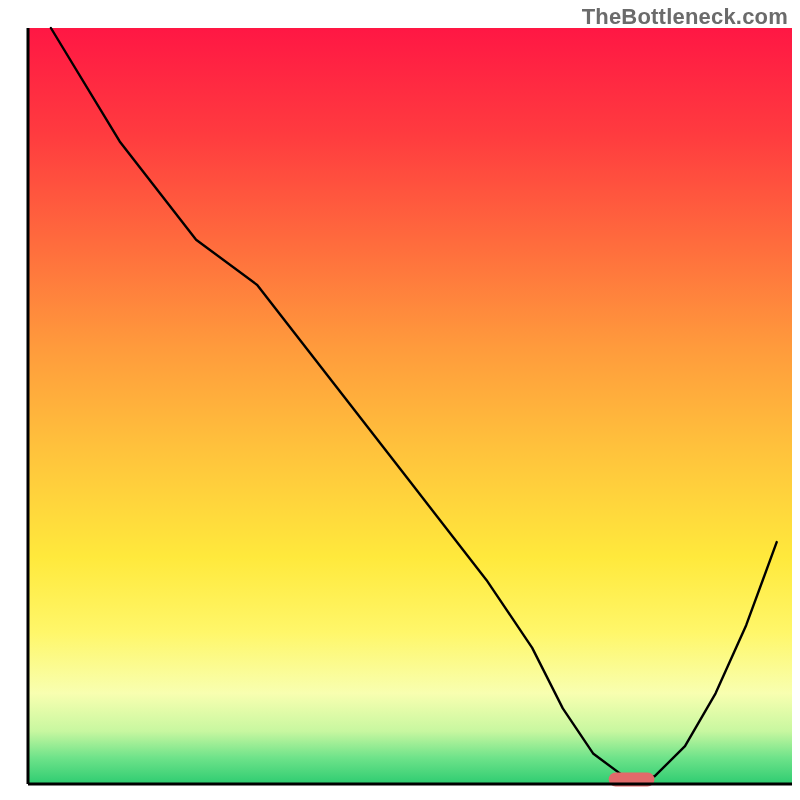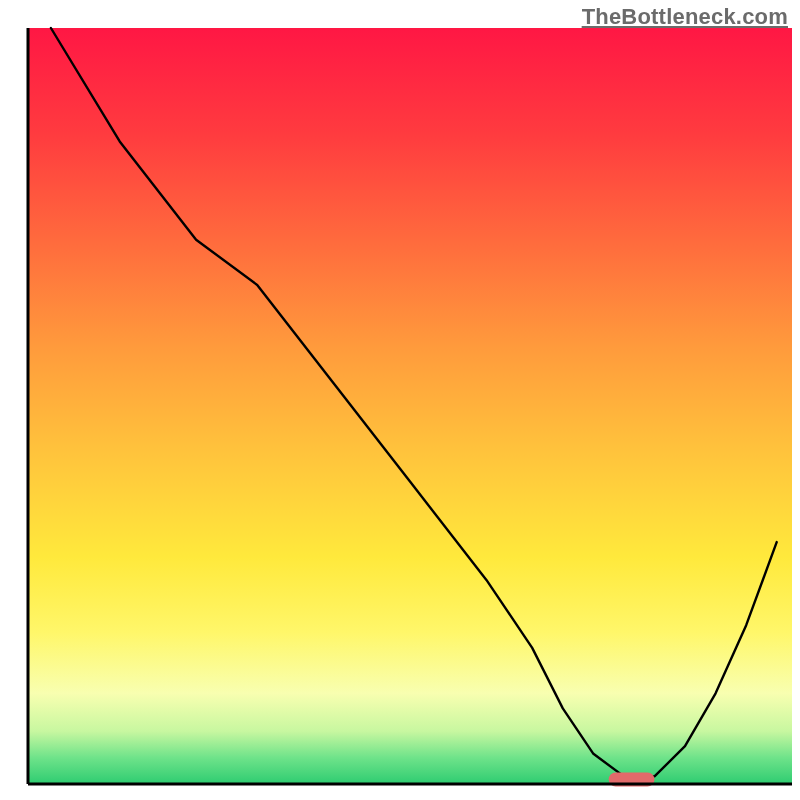--- a/index.html
+++ b/index.html
@@ -17,21 +17,20 @@
   }
   .watermark {
     position: absolute;
     top: 4px;
     right: 12px;
     font-size: 22px;
     font-weight: 600;
     color: #6b6b6b;
     letter-spacing: 0.2px;
     z-index: 10;
-    text-decoration: underline;
   }
   svg.chart {
     position: absolute;
     top: 0;
     left: 0;
     width: 800px;
     height: 800px;
   }
 </style>
 </head>

